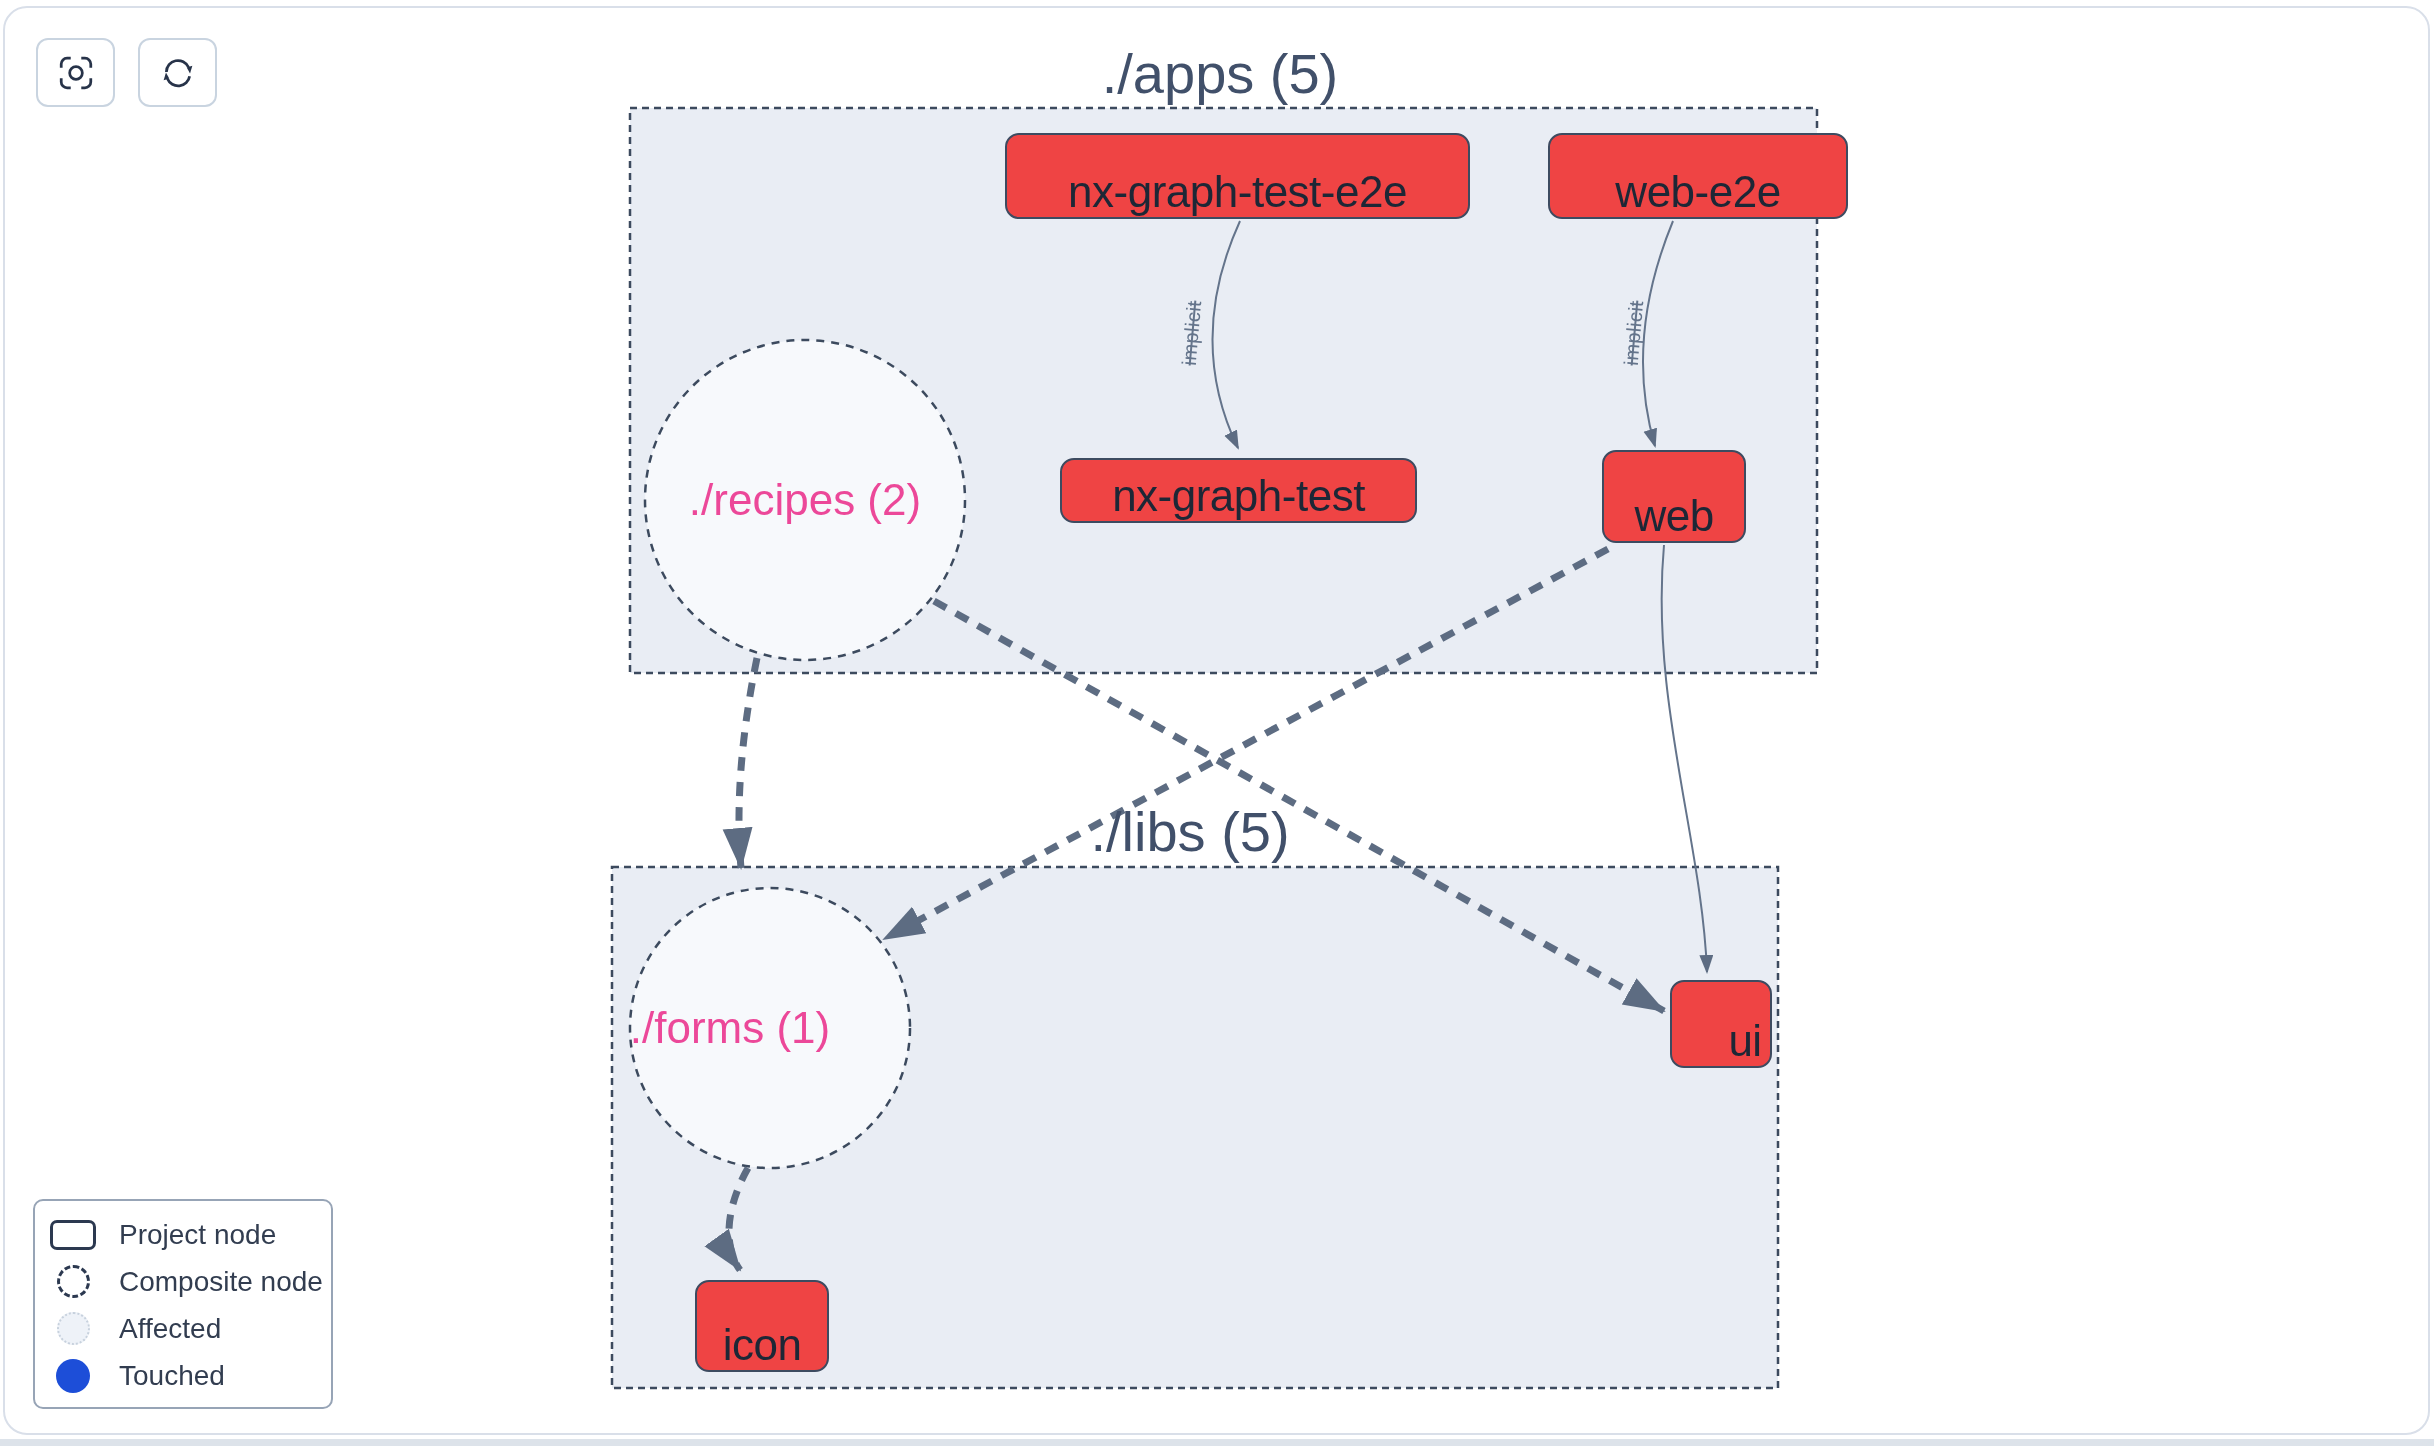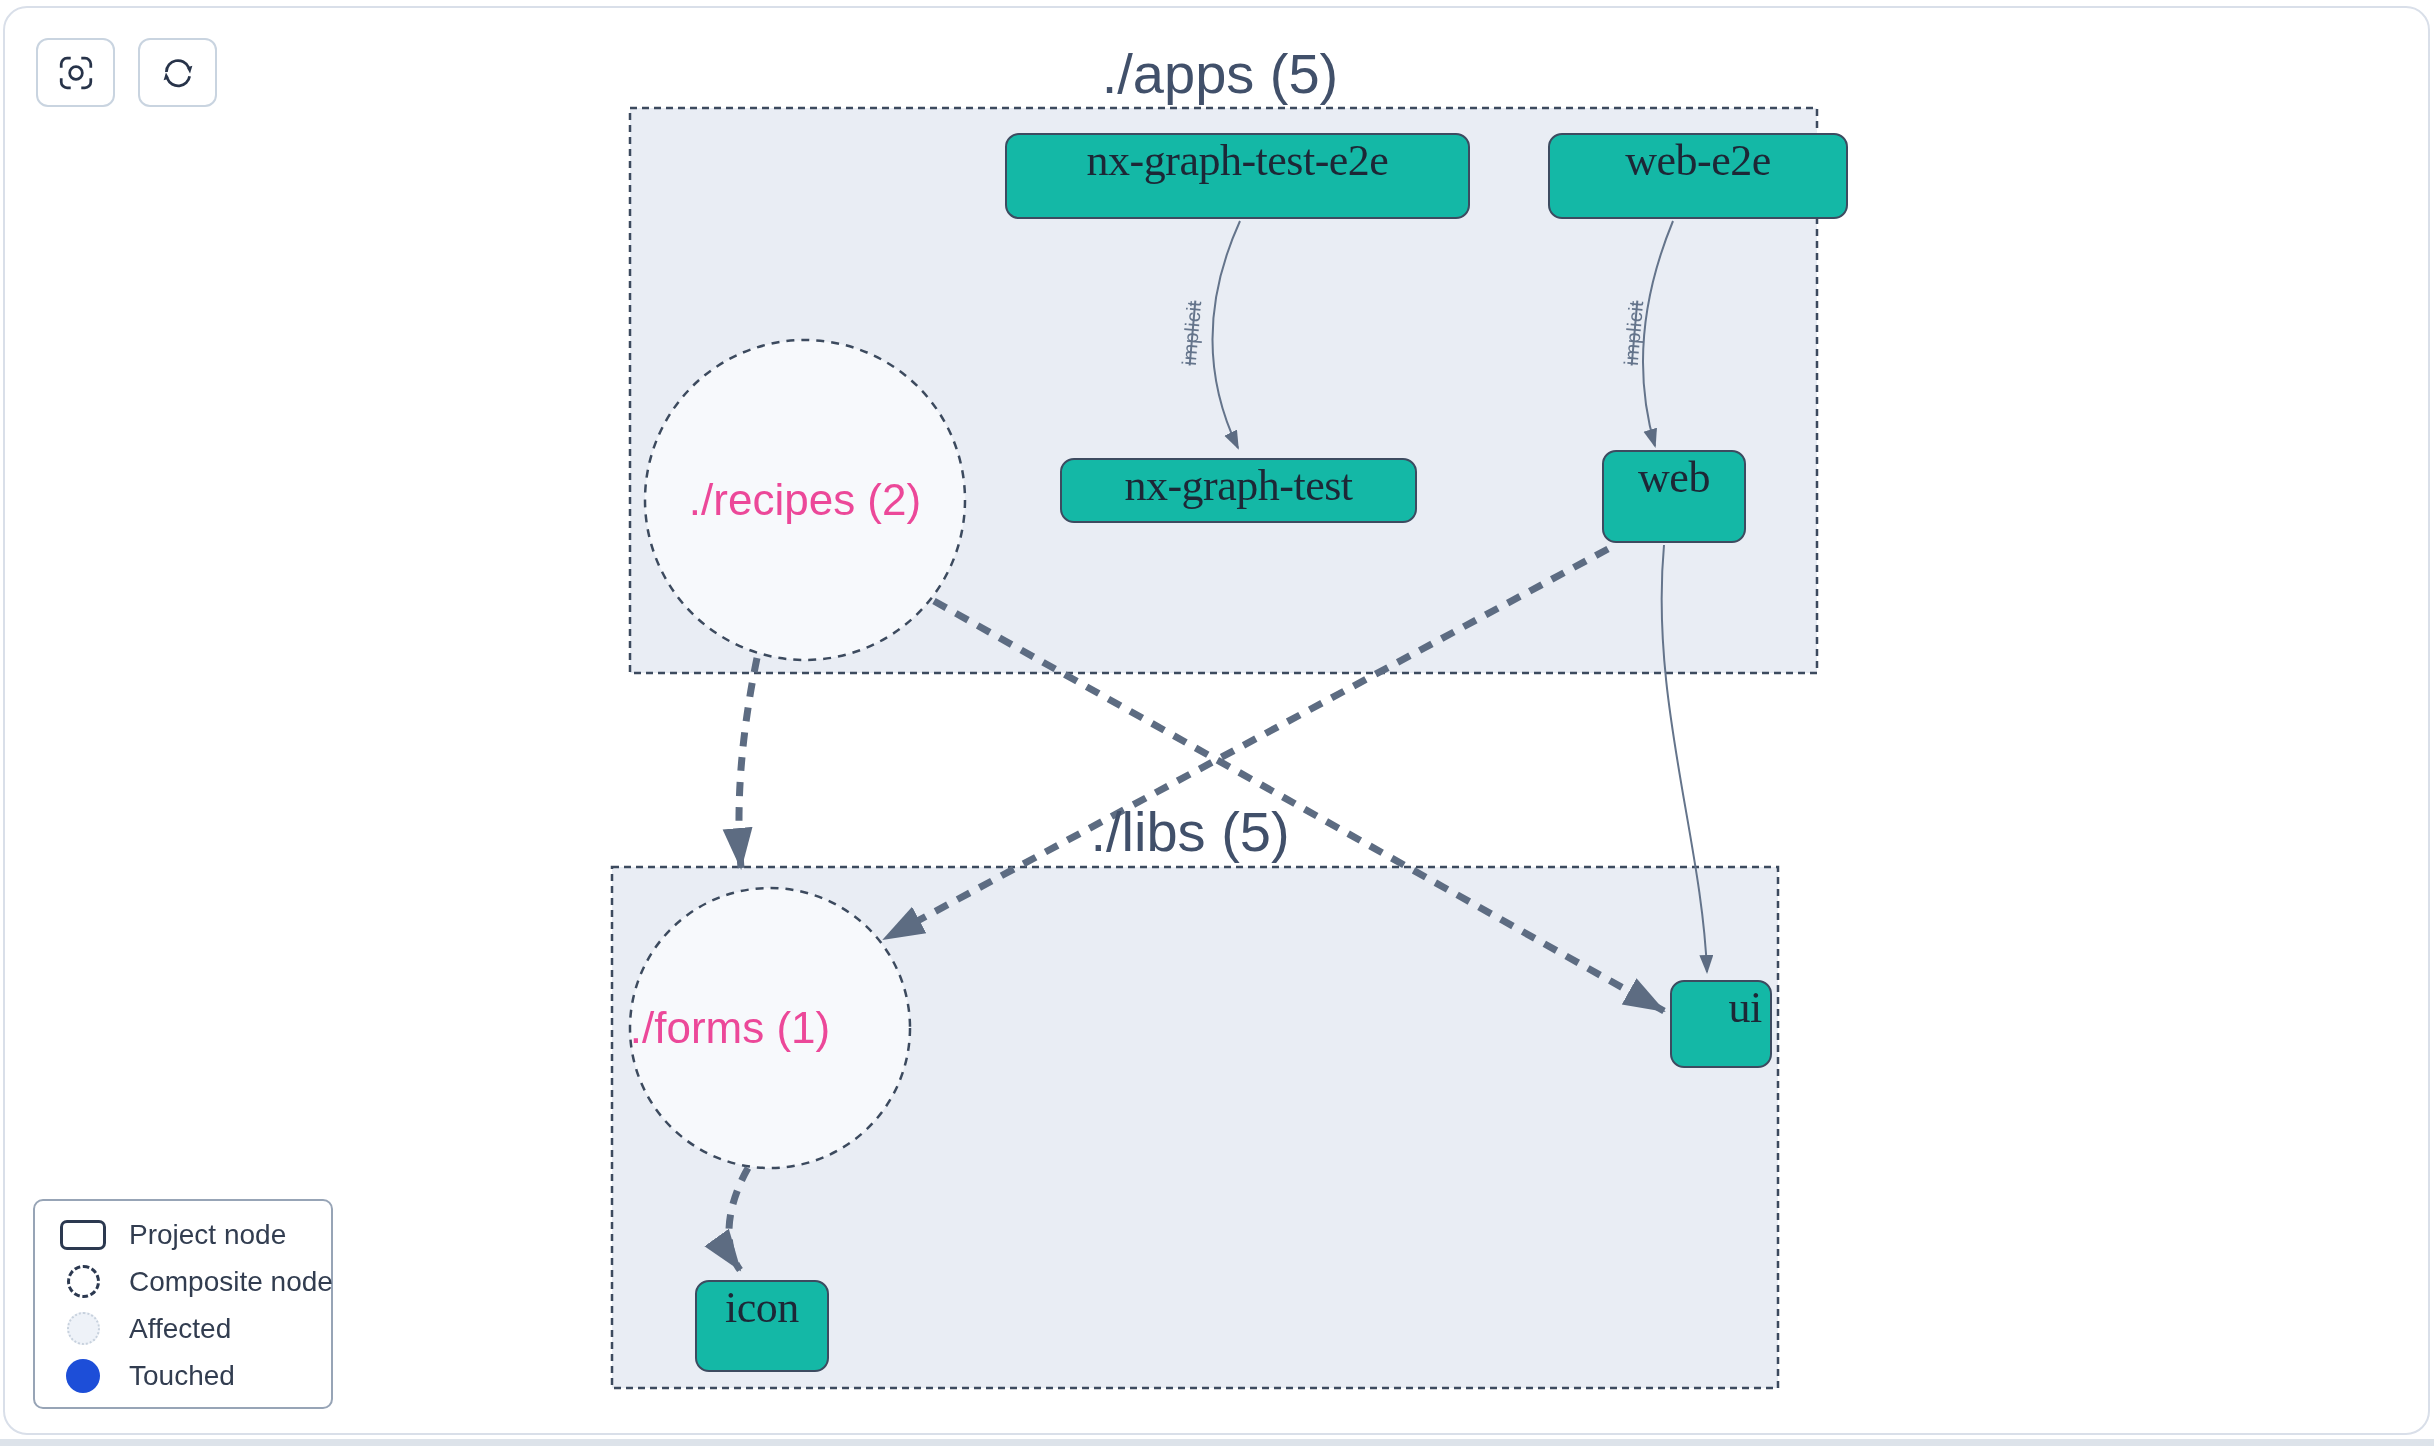--- a/index.html
+++ b/index.html
@@ -19,36 +19,36 @@
   .tool-btn svg { display:block; }
 
   
   #graph-svg { position:absolute; left:0; top:0; z-index:1; }
 
   
   .group-label { position:absolute; z-index:2; transform:translate(-50%,-100%);
                  font-size:56px; color:#41506a; white-space:nowrap; line-height:1.15; }
 
   
-  .pnode { position:absolute; z-index:3; background:#14b8a6; border:2px solid #3d4b60;
-           border-radius:14px; display:flex; align-items:flex-start; justify-content:center;
-           font-size:44px; color:#1d2736; letter-spacing:-0.5px; cursor:pointer; white-space:nowrap;font-family:Liberation Serif, serif; }
+  .pnode { position:absolute; z-index:3; background:#ef4444; border:2px solid #3d4b60;
+           border-radius:14px; display:flex; align-items:flex-end; justify-content:center;
+           font-size:44px; color:#1d2736; letter-spacing:-0.5px; cursor:pointer; white-space:nowrap; }
 
   
   .cnode-label { position:absolute; z-index:3; transform:translate(-50%,-50%);
                  font-size:44px; color:#ec4899; white-space:nowrap; cursor:pointer; }
 
   
   .edge-label { position:absolute; z-index:2; transform:translate(-50%,-50%) rotate(-85deg);
                 font-size:20px; color:#64748b; text-decoration:line-through;
                 text-decoration-thickness:2px; white-space:nowrap; letter-spacing:0.5px; }
 
   
   .legend { position:absolute; left:33px; top:1199px; width:300px; height:210px; z-index:4;
-            background:#ffffff; border:2px solid #97a4b6; border-radius:10px; padding:10px 16px; }
+            background:#ffffff; border:2px solid #97a4b6; border-radius:10px; padding:10px 6px; }
   .legend-row { display:flex; align-items:center; height:47px; }
   .legend-icon-cell { width:64px; display:flex; align-items:center; justify-content:center; flex:0 0 64px; }
   .legend-text { font-size:28px; color:#323d50; margin-left:14px; white-space:nowrap; }
   .li-project { width:46px; height:30px; border:3px solid #2c3950; border-radius:7px; background:#ffffff; }
   .li-composite { width:33px; height:33px; border:3px dashed #2c3950; border-radius:50%; background:#ffffff; }
   .li-affected { width:33px; height:33px; border:2px dotted #c7d1dd; border-radius:50%; background:#eef2f8; }
   .li-touched { width:34px; height:34px; border-radius:50%; background:#1d4ed8; }
 </style>
 </head>
 <body>

